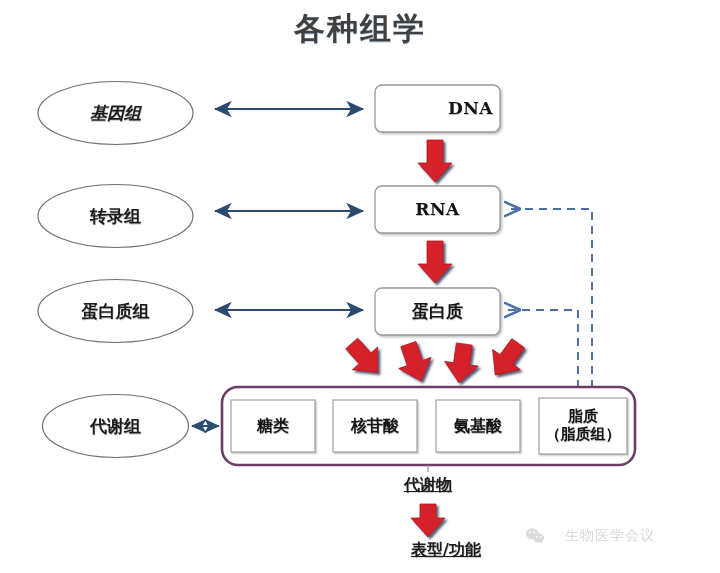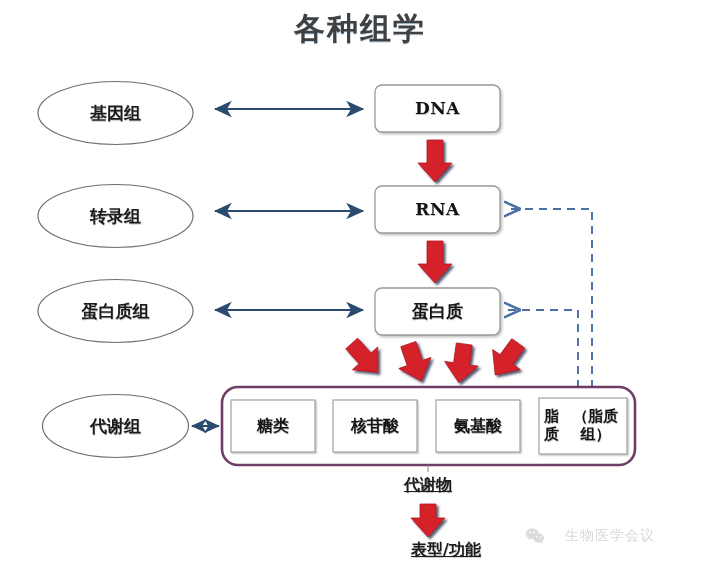--- a/index.html
+++ b/index.html
@@ -29,21 +29,21 @@
       text-shadow:0.5px 0.5px 0 #c9c9c9;width:155px;height:63px;}
 
   
   .flowbox-label{font-size:17px;color:#141414;font-weight:bold;
       text-shadow:0.5px 0.5px 0 #c4c4c4;}
   .flowbox-label.en{font-family:"DejaVu Serif","Liberation Serif",serif;font-size:17px;letter-spacing:.5px;}
 
   
   .chip-label{font-size:16px;color:#141414;font-weight:bold;
       text-shadow:0.5px 0.5px 0 #c4c4c4;}
-  .chip-label.two-line{font-size:15px;line-height:1.18;flex-direction:row;}
+  .chip-label.two-line{font-size:15px;line-height:1.18;flex-direction:column;}
 
   
   .bottom-label{font-size:16px;color:#1c1c1c;font-weight:bold;
       text-shadow:0.5px 0.5px 0 #c9c9c9;text-decoration:underline;}
 
   
   #watermark{
     position:absolute;left:525px;top:521px;width:185px;height:30px;
     display:flex;align-items:center;gap:20px;
     opacity:.30;
@@ -167,26 +167,26 @@
 
     <line x1="428" y1="465" x2="428" y2="472" stroke="#8d8d8d" stroke-width="1.1"></line>
 
     <g filter="url(#redShadow)">
       <path d="M420,504 L436,504 L436,518 L445,518 L428,537 L411,518 L420,518 Z" fill="#d5232a" stroke="#b0151b" stroke-width="0.8" stroke-linejoin="round"></path>
     </g>
   </svg>
 
   <div class="txt" id="page-title">各种组学</div>
 
-  <div class="txt ellipse-label" style="left:38px;top:82px;">基因组</div>
+  <div class="txt ellipse-label" style="left:38px;top:82px;font-style:italic;">基因组</div>
   <div class="txt ellipse-label" style="left:38px;top:185px;">转录组</div>
   <div class="txt ellipse-label" style="left:38px;top:280px;">蛋白质组</div>
   <div class="txt ellipse-label" style="left:42px;top:395px;width:147px;">代谢组</div>
 
-  <div class="txt flowbox-label en" style="left:375px;top:85px;width:125px;height:47px;">DNA</div>
+  <div class="txt flowbox-label en" style="left:375px;top:85px;width:125px;height:47px;padding-left:33px;">DNA</div>
   <div class="txt flowbox-label en" style="left:375px;top:186px;width:125px;height:47px;">RNA</div>
   <div class="txt flowbox-label" style="left:375px;top:288px;width:125px;height:47px;">蛋白质</div>
 
   <div class="txt chip-label" style="left:333px;top:400px;width:84px;height:52px;">核苷酸</div>
   <div class="txt chip-label" style="left:231px;top:400px;width:84px;height:52px;">糖类</div>
   <div class="txt chip-label" style="left:436px;top:400px;width:84px;height:52px;">氨基酸</div>
   <div class="txt chip-label two-line" style="left:539px;top:398px;width:88px;height:56px;">
     <span>脂质</span>
     <span>（脂质组）</span>
   </div>

